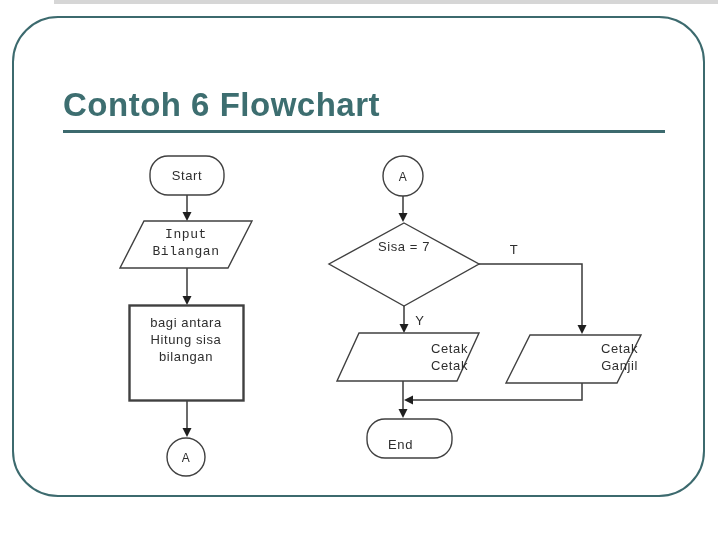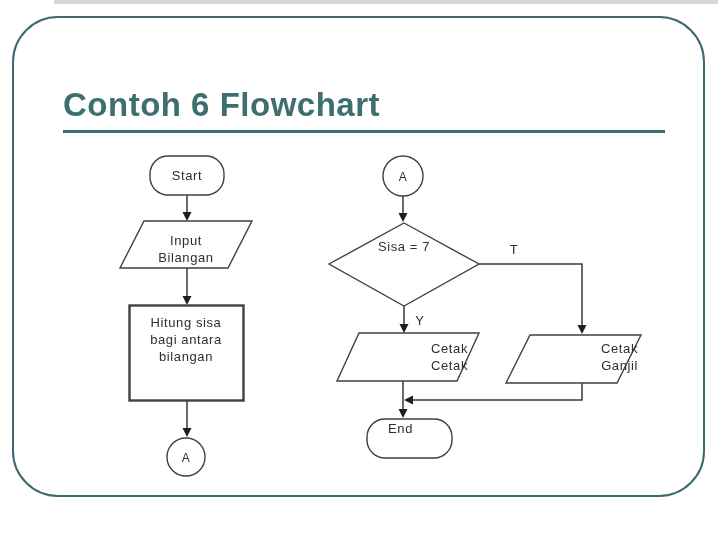--- a/index.html
+++ b/index.html
@@ -90,28 +90,28 @@
   <circle class="shape" cx="186" cy="457" r="19"></circle>
   <circle class="shape" cx="403" cy="176" r="20"></circle>
   <path class="shape" d="M404,223 L479,264 L404,306 L329,264 Z"></path>
   <path class="shape" d="M359,333 H479 L457,381 H337 Z"></path>
   <path class="shape" d="M530,335 H641 L617,383 H506 Z"></path>
   <rect class="shape" x="367" y="419" width="85" height="39" rx="18"></rect>
 </svg>
 
 <div class="lbl" style="left:150px; top:167px; width:74px;">Start</div>
 
-<div class="lbl" style="left:120px; top:232px; width:132px;">
+<div class="lbl" style="left:120px; top:226px; width:132px;font-family:Liberation Mono, monospace;">
   <div>Input</div>
   <div>Bilangan</div>
 </div>
 
 <div class="lbl" style="left:129px; top:314px; width:114px;">
+  <div>bagi antara</div>
   <div>Hitung sisa</div>
-  <div>bagi antara</div>
   <div>bilangan</div>
 </div>
 
 <div class="lbl small" style="left:169px; top:450px; width:34px;">A</div>
 
 <div class="lbl small" style="left:383px; top:169px; width:40px;">A</div>
 
 <div class="lbl" style="left:344px; top:238px; width:120px;">
   <div>Sisa = 7</div>
 </div>
@@ -123,13 +123,13 @@
 <div class="lbl left" style="left:368px; top:340px; width:100px;">
   <div>Cetak</div>
   <div>Cetak</div>
 </div>
 
 <div class="lbl left" style="left:538px; top:340px; width:100px;">
   <div>Cetak</div>
   <div>Ganjil</div>
 </div>
 
-<div class="lbl" style="left:367px; top:420px; width:67px;">End</div>
+<div class="lbl" style="left:367px; top:436px; width:67px;">End</div>
 
 </body></html>

